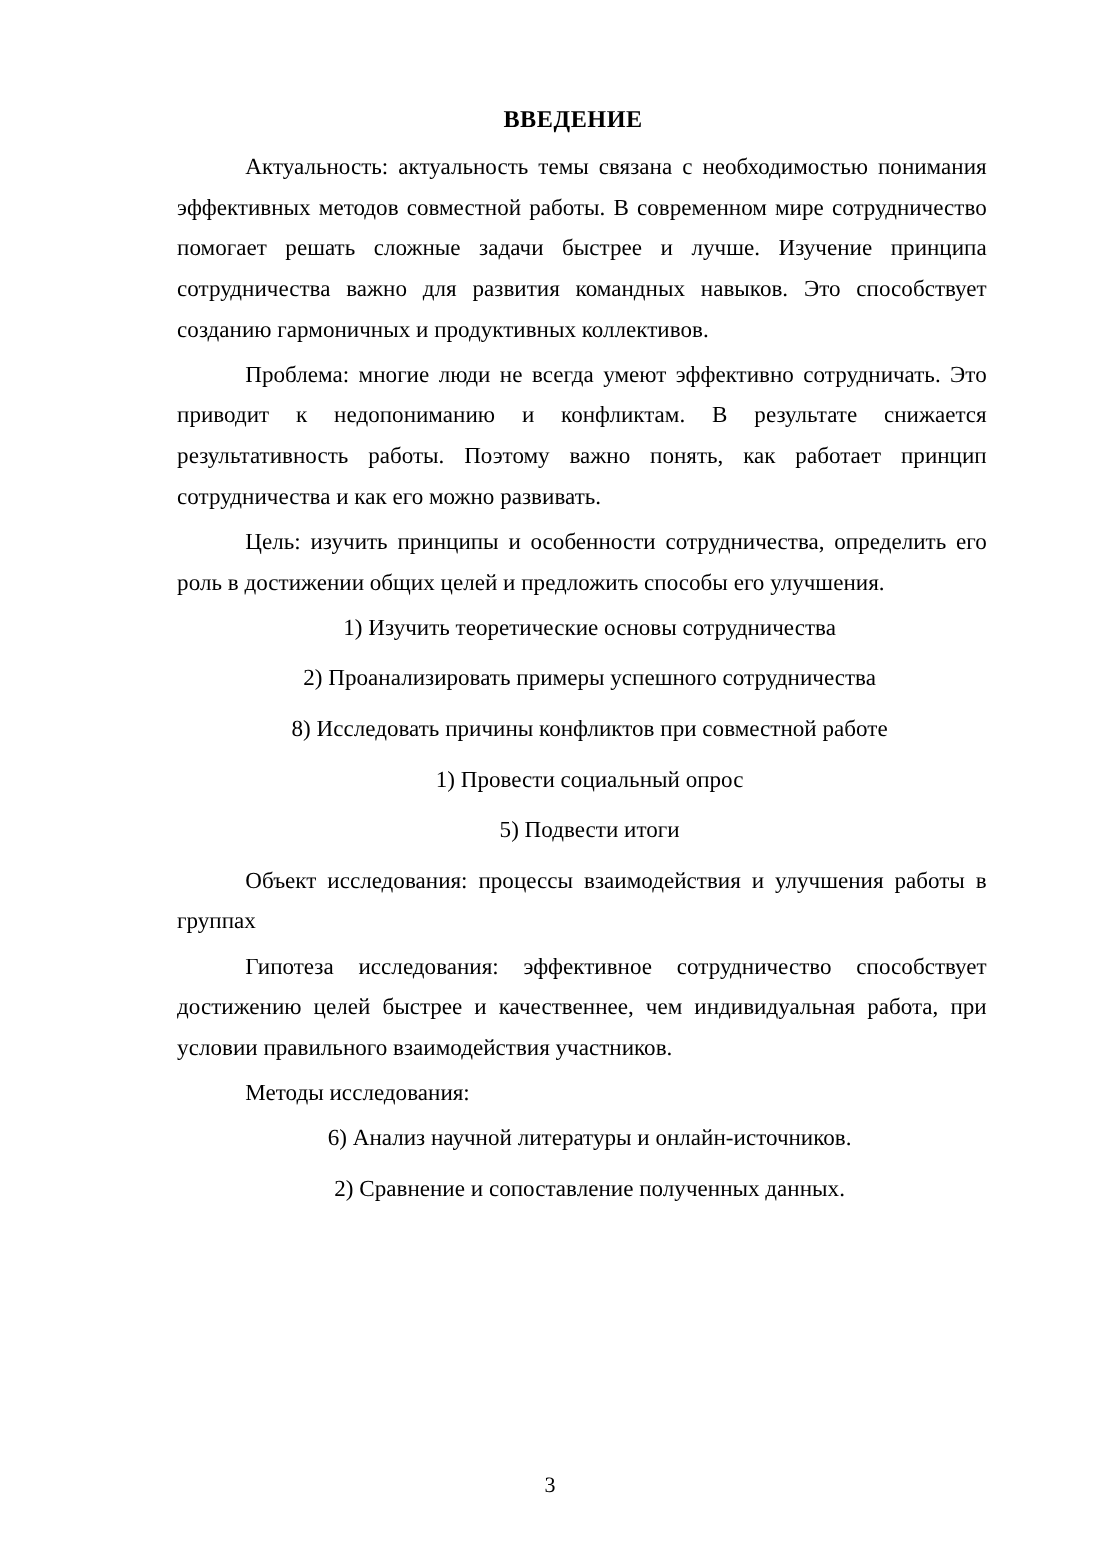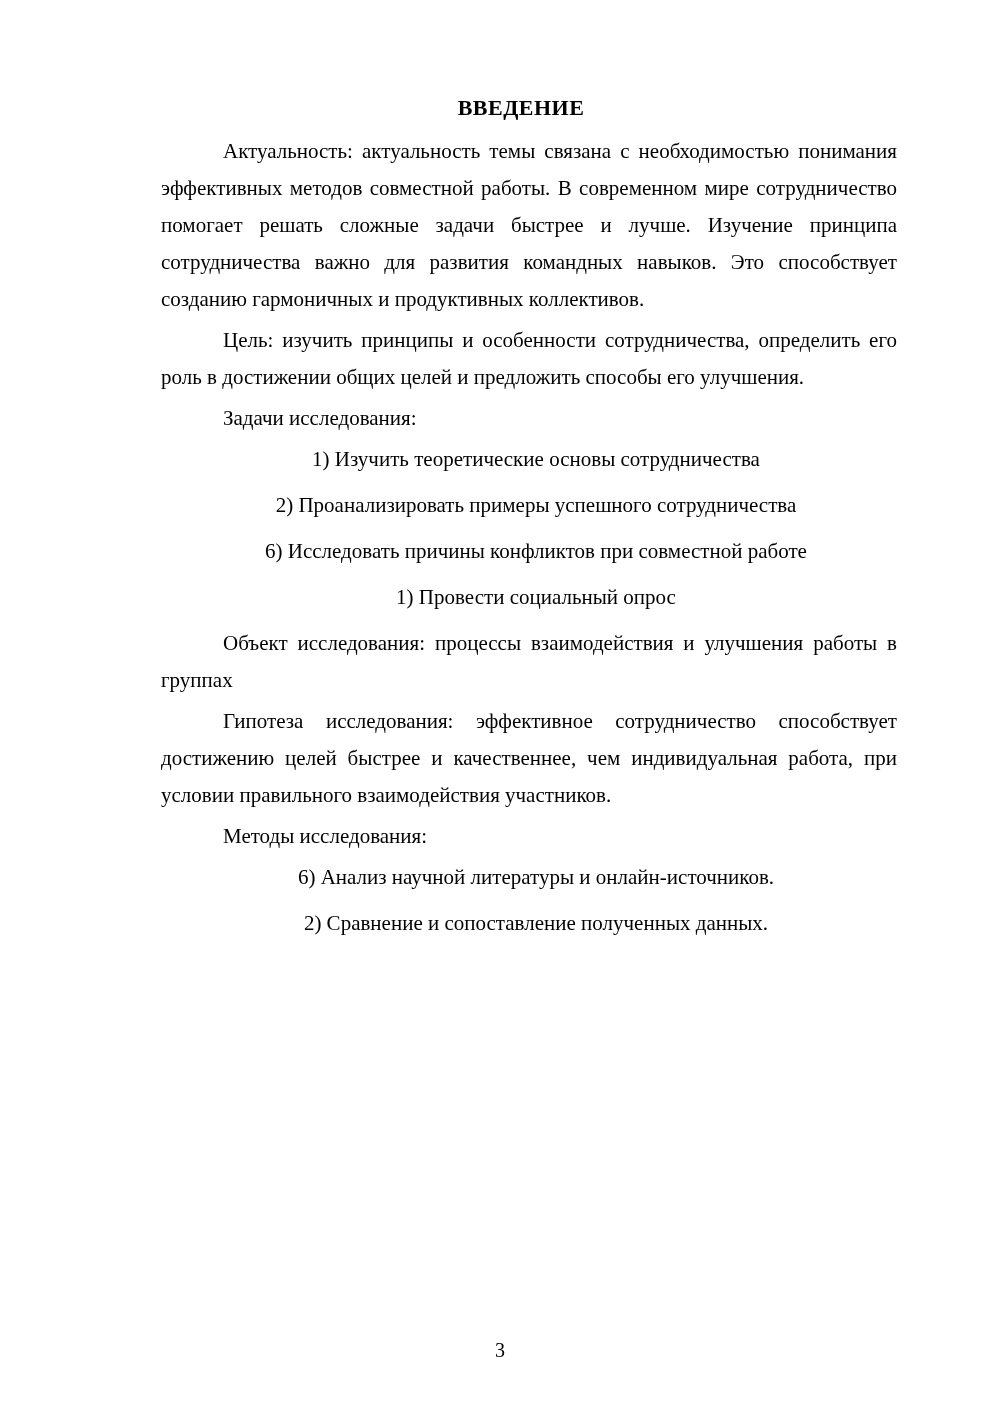--- a/index.html
+++ b/index.html
@@ -50,33 +50,34 @@
 </style>
 </head>
 <body>
 
 <div class="page">
 
   <h1 class="doc-title">ВВЕДЕНИЕ</h1>
 
   <p class="para">Актуальность: актуальность темы связана с необходимостью понимания эффективных методов совместной работы. В современном мире сотрудничество помогает решать сложные задачи быстрее и лучше. Изучение принципа сотрудничества важно для развития командных навыков. Это способствует созданию гармоничных и продуктивных коллективов.</p>
 
+  <p class="para">Проблема: многие люди не всегда умеют эффективно сотрудничать. Это приводит к недопониманию и конфликтам. В результате снижается результативность работы. Поэтому важно понять, как работает принцип сотрудничества и как его можно развивать.</p>
 
   <p class="para">Цель: изучить принципы и особенности сотрудничества, определить его роль в достижении общих целей и предложить способы его улучшения.</p>
 
-  <p class="para">Задачи исследования:</p>
 
   <p class="list-item">1) Изучить теоретические основы сотрудничества</p>
 
   <p class="list-item">2) Проанализировать примеры успешного сотрудничества</p>
 
-  <p class="list-item">6) Исследовать причины конфликтов при совместной работе</p>
+  <p class="list-item">8) Исследовать причины конфликтов при совместной работе</p>
 
   <p class="list-item">1) Провести социальный опрос</p>
 
+  <p class="list-item">5) Подвести итоги</p>
 
   <p class="para">Объект исследования: процессы взаимодействия и улучшения работы в группах</p>
 
 
   <p class="para">Гипотеза исследования: эффективное сотрудничество способствует достижению целей быстрее и качественнее, чем индивидуальная работа, при условии правильного взаимодействия участников.</p>
 
   <p class="para">Методы исследования:</p>
 
   <p class="list-item">6) Анализ научной литературы и онлайн-источников.</p>
 

